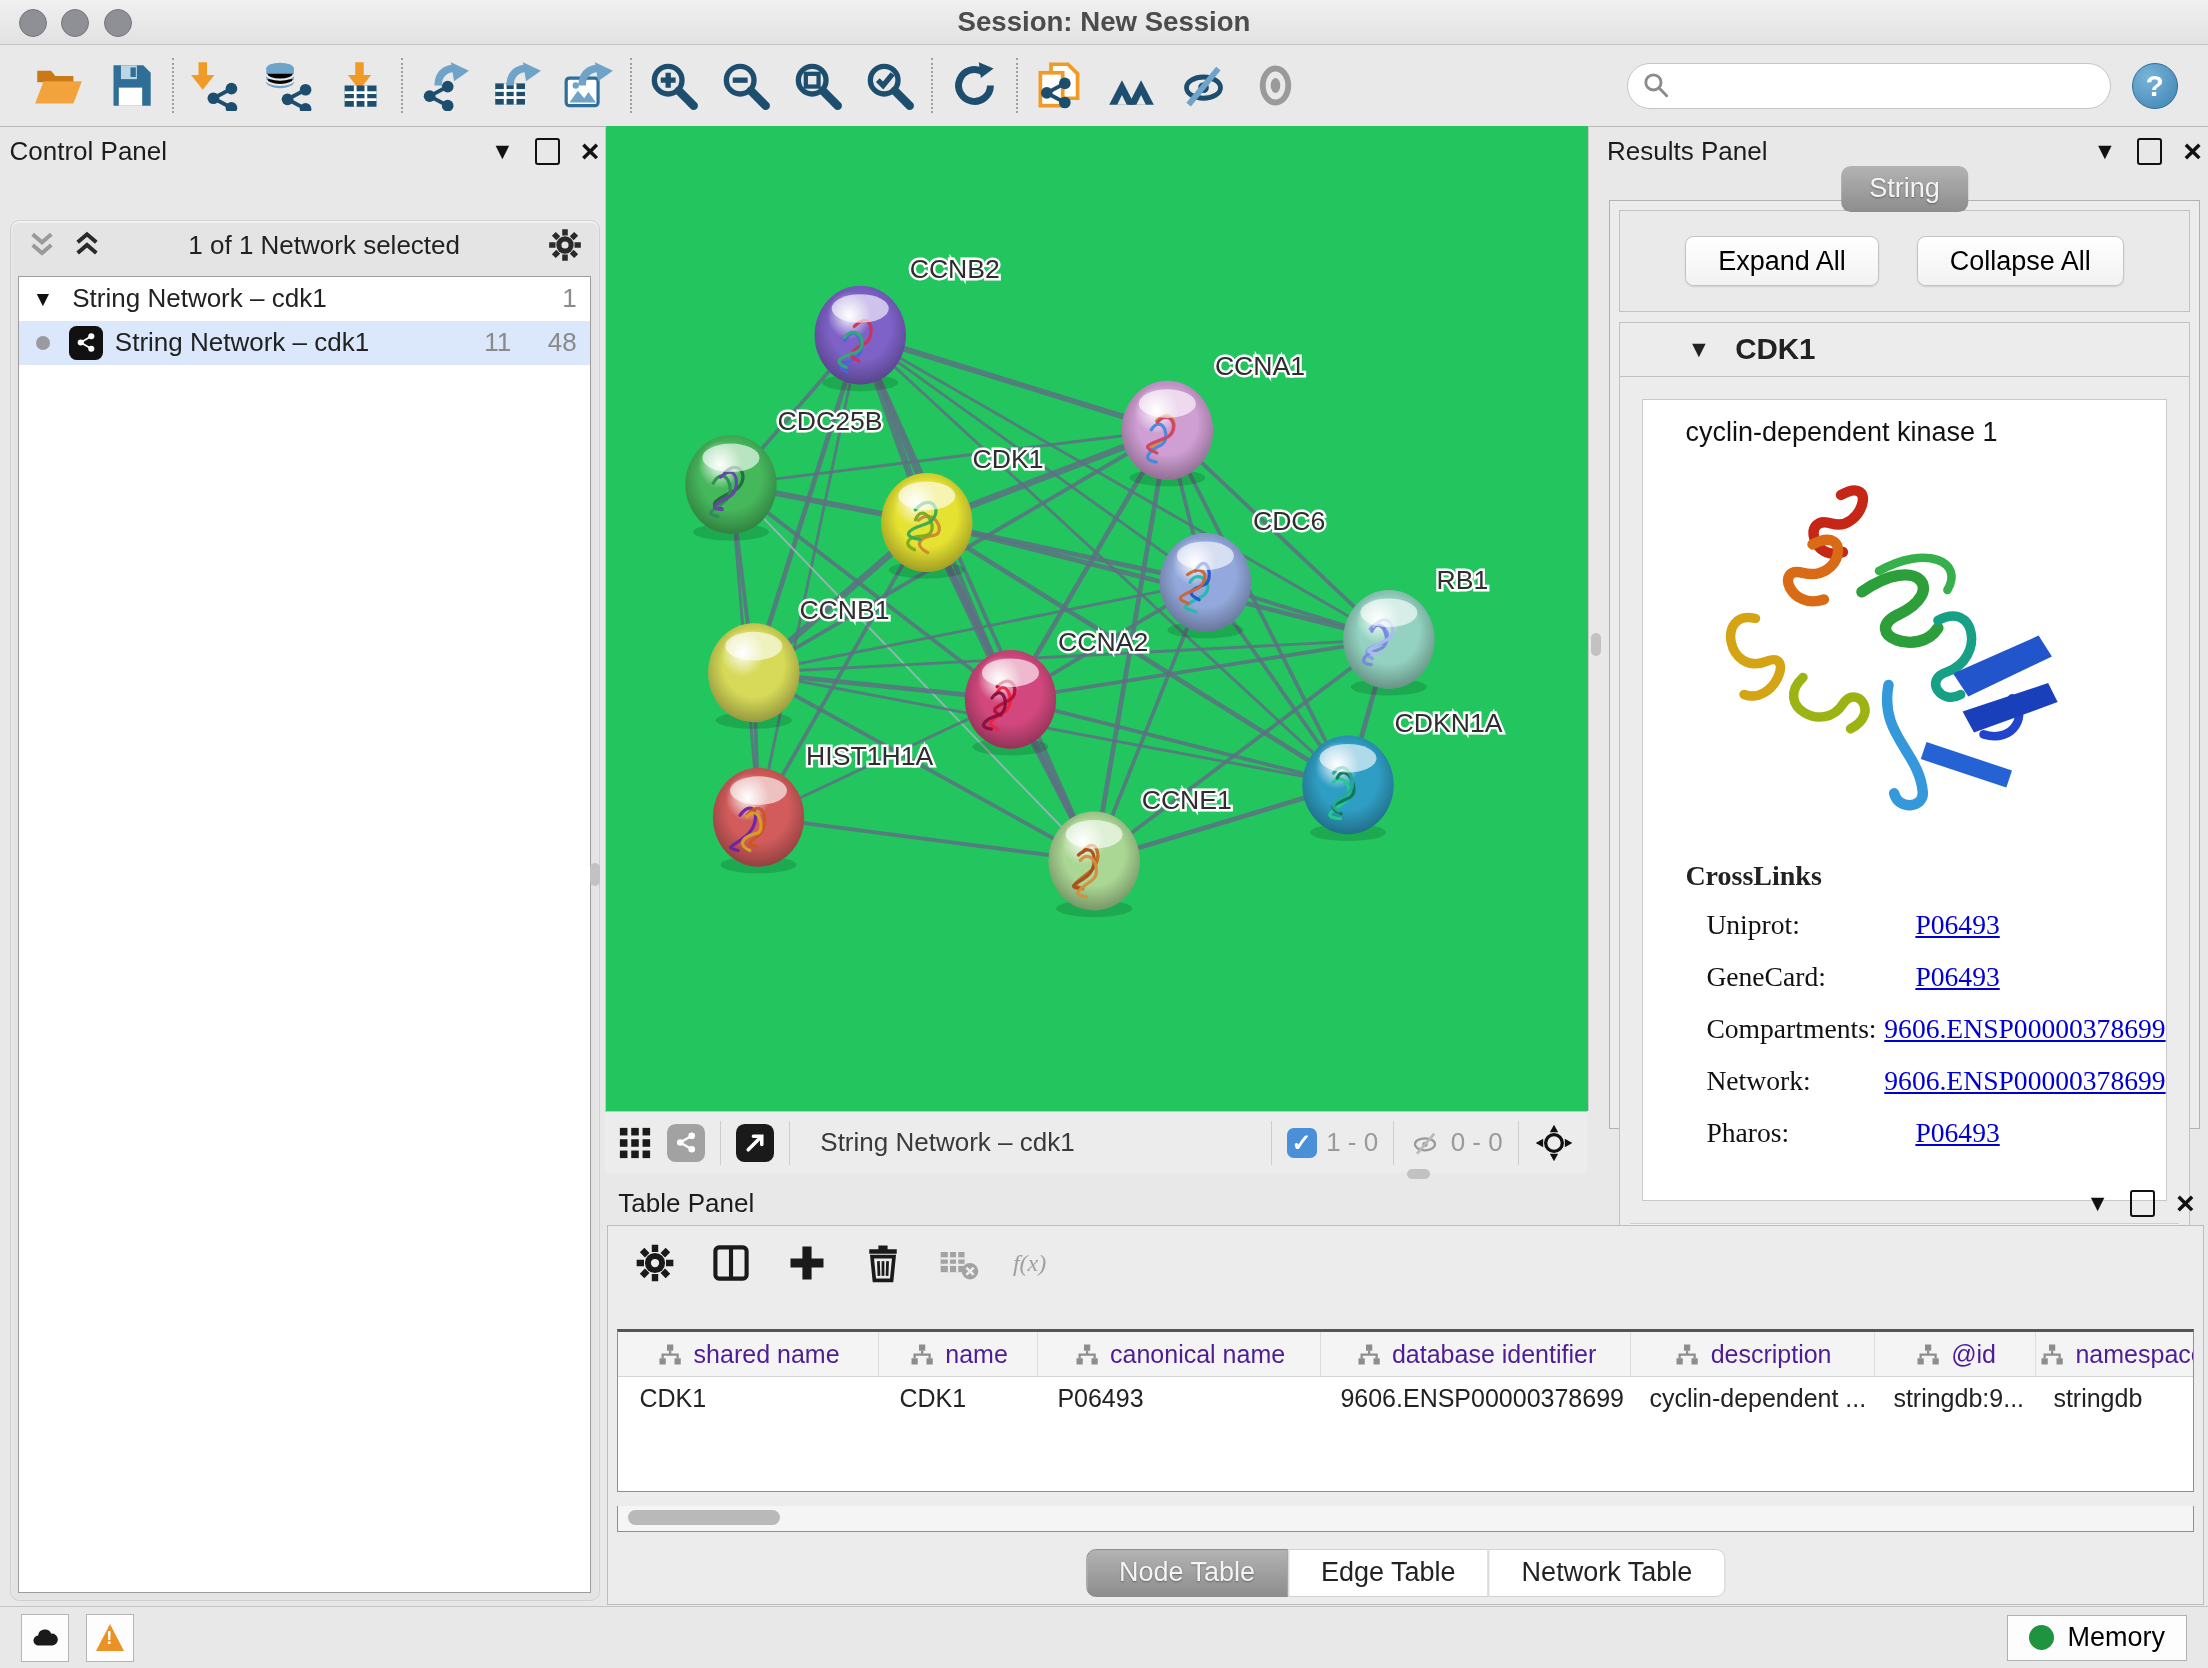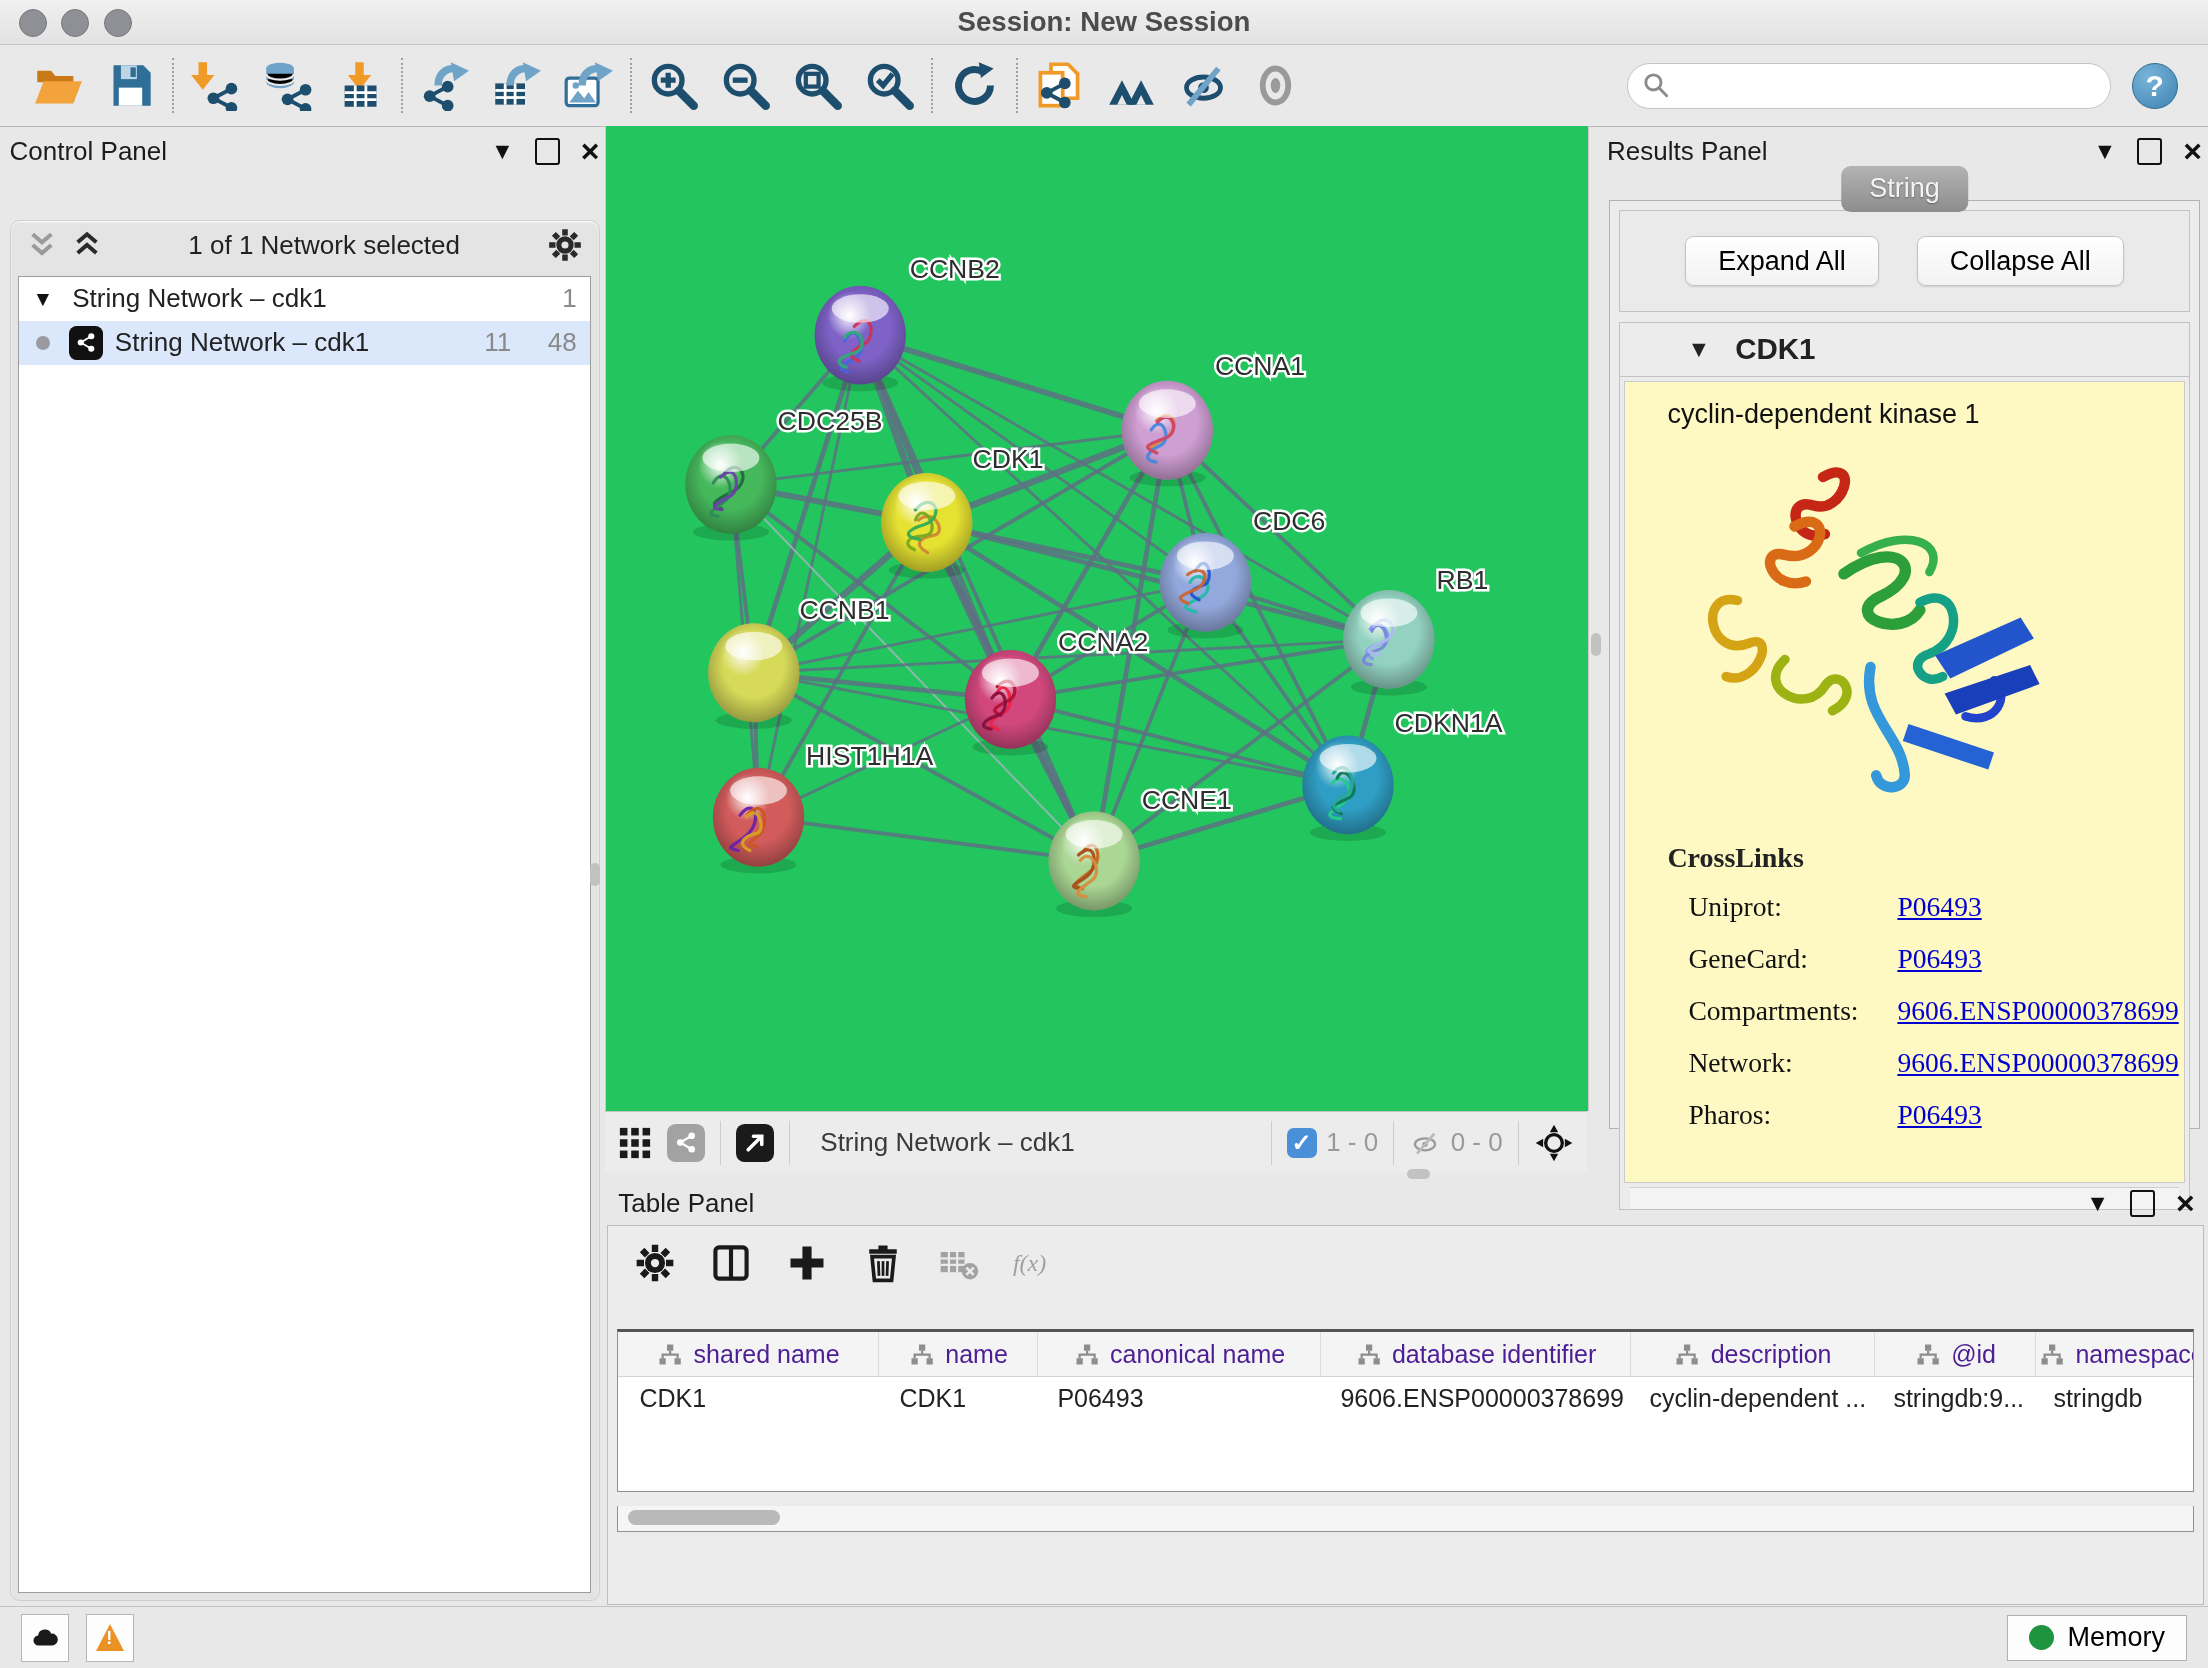--- a/index.html
+++ b/index.html
@@ -78,21 +78,21 @@
     background:linear-gradient(#b3b3b3,#8d8d8d);color:#f4f4f4;text-shadow:0 1px 1.9px rgba(0,0,0,.35);
     font-size:27px;padding:7.6px 28.5px;border-radius:9.5px;}
   .rp-body{position:absolute;top:68px;left:1.9px;right:1.9px;bottom:0;background:#ececec;
     border:1.9px solid #b2b2b2;}
   .rp-box{margin:9.5px;border:1.9px solid #c2c2c2;background:#eaeaea;}
   .rp-buttons{display:flex;justify-content:center;gap:38px;padding:25px 0;}
   .rp-btn{background:linear-gradient(#ffffff,#f2f2f2);border:1px solid #c3c3c3;border-radius:8.6px;
     font-size:27px;padding:8.6px 32px;box-shadow:0 1px 1.9px rgba(0,0,0,.12);}
   .gene-head{height:53px;display:flex;align-items:center;gap:25px;padding-left:67px;
     font-size:29.5px;font-weight:bold;border-bottom:1.9px solid #c2c2c2;}
-  .gene-body{margin:4px;background:#fef9c3;border:1px solid #cacaca;padding:13.3px 0 7.6px 0;}
+  .gene-body{margin:22px;background:#ffffff;border:1px solid #cacaca;padding:13.3px 0 7.6px 0;}
   .gene-desc{font-size:27px;padding:3.8px 0 9.5px 42px;color:#111;}
   .ribbon-wrap{display:flex;justify-content:flex-start;padding-left:46px;}
   .crosslinks{font-family:"Liberation Serif",serif;padding:9.5px 0 23px 63px;}
   .crosslinks h3{font-size:28px;margin:13.3px 0 17px -21px;}
   .cl-row{display:flex;font-size:27.6px;margin-bottom:20px;}
   .cl-label{width:209px;color:#111;}
   .cl-row a{color:#0000d0;}
   .rp-scroll-strip{height:21px;margin:0 9.5px;background:#f3f3f3;border-top:1px solid #cfcfcf;}
   
   .table-panel{position:absolute;left:605px;top:1057px;right:0;bottom:0;}
@@ -905,20 +905,25 @@
               <div class="td" style="width: 288px;">9606.ENSP00000378699</div>
               <div class="td" style="width: 223px;">cyclin-dependent ...</div>
               <div class="td" style="width: 139px;">stringdb:9...</div>
               <div class="td" style="width: 150px;">stringdb</div>
             </div>
           </div>
       </div>
       <div class="hscroll">
         <div class="hthumb"></div>
       </div>
+      <div class="tp-tabs" id="tp-tabs">
+          <div class="tp-tab selected">Node Table</div>
+          <div class="tp-tab">Edge Table</div>
+          <div class="tp-tab">Network Table</div>
+        </div>
     </div>
   </div>
 
   <div class="split-dot" style="left:590px;top:737px;width:9.5px;height:23px;"></div>
   <div class="split-dot" style="left:1591px;top:507px;width:9.5px;height:23px;"></div>
   <div class="split-dot" style="left:1407px;top:1043px;width:23px;height:9.5px;"></div>
 </div>
 
 <div class="statusbar">
   <button class="sb-btn">

